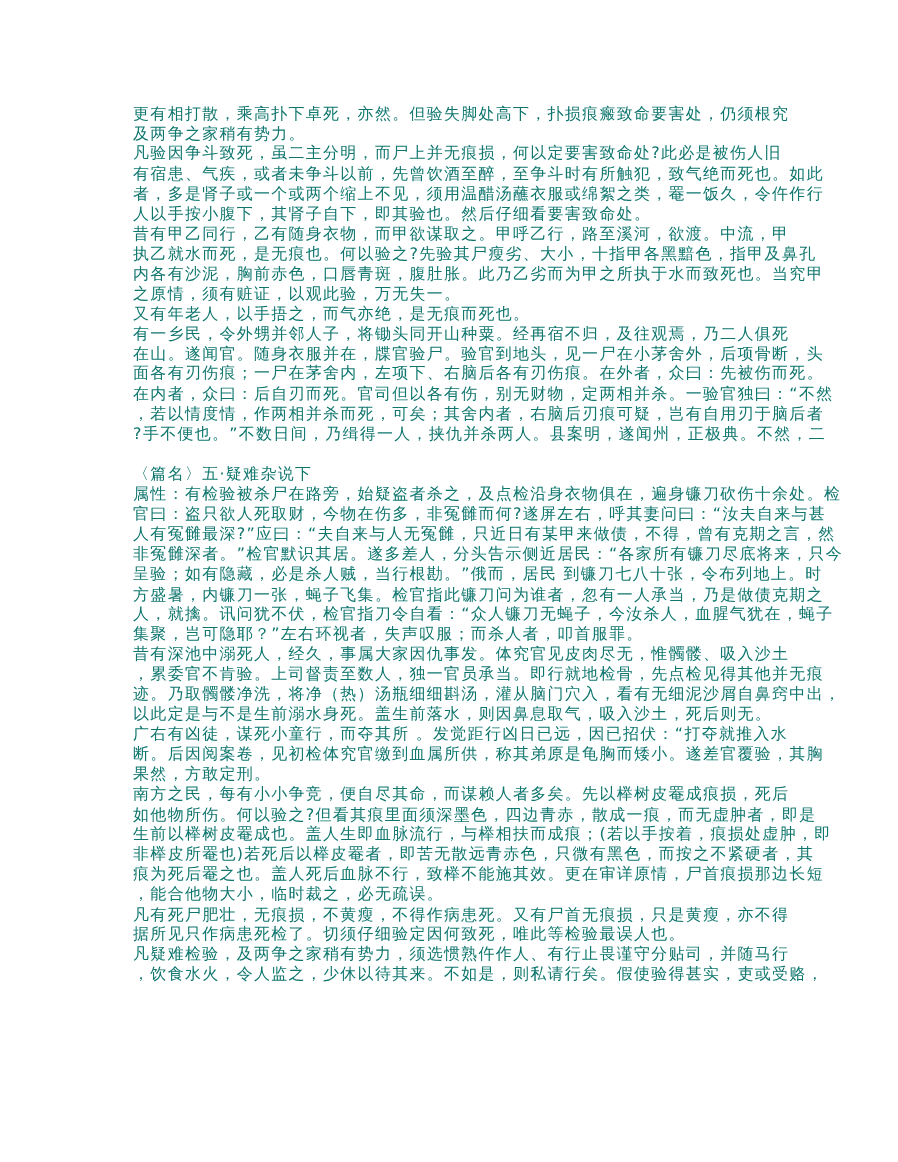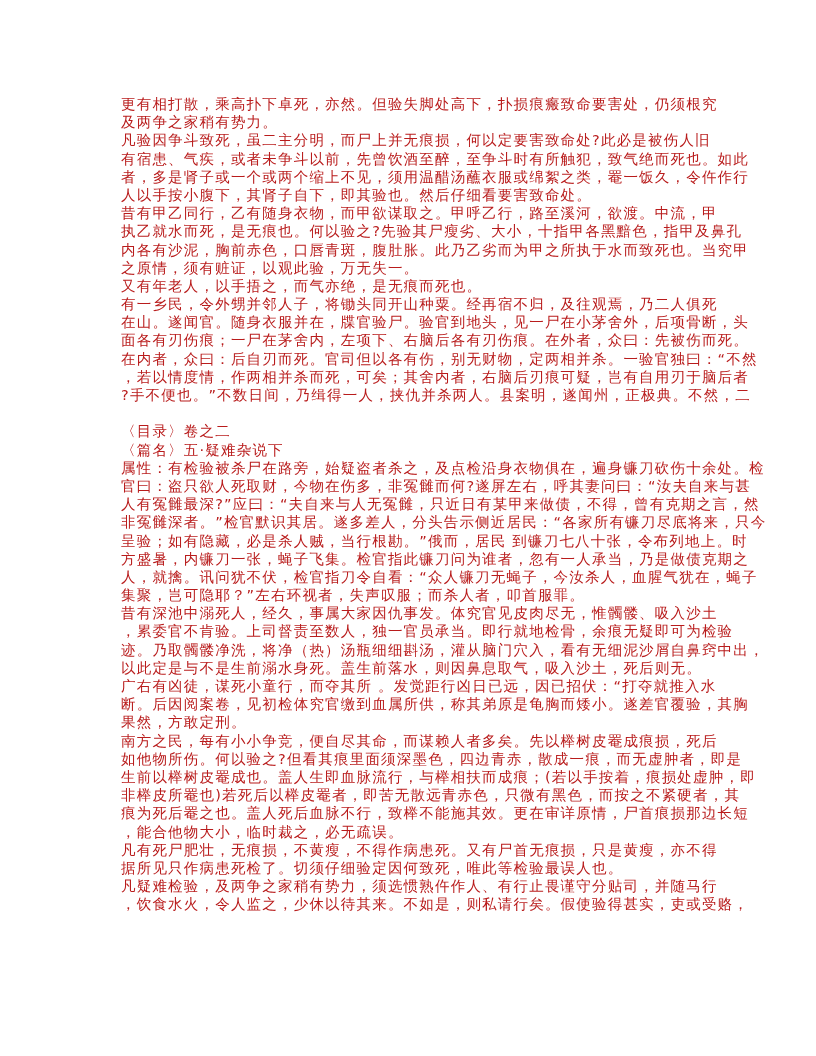--- a/index.html
+++ b/index.html
@@ -14,21 +14,21 @@
       overflow: hidden;
     }
     .page {
       position: absolute;
       left: 121px;
       top: 95px;
       width: 590px;
       font-family: "DejaVu Sans", "Liberation Sans", sans-serif;
       font-size: 14.5px;
       line-height: 18.2px;
-      color: #b91c1c;
+      color: #0f766e;
       letter-spacing: 1.2px;
     }
     .line {
       display: block;
       white-space: nowrap;
       height: 18.2px;
     }
     .blank {
       display: block;
       height: 18.2px;
@@ -54,32 +54,31 @@
     <span class="line">在山。遂闻官。随身衣服并在，牒官验尸。验官到地头，见一尸在小茅舍外，后项骨断，头</span>
     <span class="line">面各有刃伤痕；一尸在茅舍内，左项下、右脑后各有刃伤痕。在外者，众曰：先被伤而死。</span>
     <span class="line">在内者，众曰：后自刃而死。官司但以各有伤，别无财物，定两相并杀。一验官独曰：“不然</span>
     <span class="line">，若以情度情，作两相并杀而死，可矣；其舍内者，右脑后刃痕可疑，岂有自用刃于脑后者</span>
     <span class="line">?手不便也。”不数日间，乃缉得一人，挟仇并杀两人。县案明，遂闻州，正极典。不然，二</span>
   </div>
 
   <span class="blank"></span>
 
   <div>
-    <span class="line">〈目录〉卷之二</span>
     <span class="line">〈篇名〉五·疑难杂说下</span>
     <span class="line">属性：有检验被杀尸在路旁，始疑盗者杀之，及点检沿身衣物俱在，遍身镰刀砍伤十余处。检</span>
     <span class="line">官曰：盗只欲人死取财，今物在伤多，非冤雠而何?遂屏左右，呼其妻问曰：“汝夫自来与甚</span>
     <span class="line">人有冤雠最深?”应曰：“夫自来与人无冤雠，只近日有某甲来做债，不得，曾有克期之言，然</span>
     <span class="line">非冤雠深者。”检官默识其居。遂多差人，分头告示侧近居民：“各家所有镰刀尽底将来，只今</span>
     <span class="line">呈验；如有隐藏，必是杀人贼，当行根勘。”俄而，居民 到镰刀七八十张，令布列地上。时</span>
     <span class="line">方盛暑，内镰刀一张，蝇子飞集。检官指此镰刀问为谁者，忽有一人承当，乃是做债克期之</span>
     <span class="line">人，就擒。讯问犹不伏，检官指刀令自看：“众人镰刀无蝇子，今汝杀人，血腥气犹在，蝇子</span>
     <span class="line">集聚，岂可隐耶？”左右环视者，失声叹服；而杀人者，叩首服罪。</span>
     <span class="line">昔有深池中溺死人，经久，事属大家因仇事发。体究官见皮肉尽无，惟髑髅、吸入沙土</span>
-    <span class="line">，累委官不肯验。上司督责至数人，独一官员承当。即行就地检骨，余痕无疑即可为检验</span>
+    <span class="line">，累委官不肯验。上司督责至数人，独一官员承当。即行就地检骨，先点检见得其他并无痕</span>
     <span class="line">迹。乃取髑髅净洗，将净（热）汤瓶细细斟汤，灌从脑门穴入，看有无细泥沙屑自鼻窍中出，</span>
     <span class="line">以此定是与不是生前溺水身死。盖生前落水，则因鼻息取气，吸入沙土，死后则无。</span>
     <span class="line">广右有凶徒，谋死小童行，而夺其所 。发觉距行凶日已远，因已招伏：“打夺就推入水</span>
     <span class="line">断。后因阅案卷，见初检体究官缴到血属所供，称其弟原是龟胸而矮小。遂差官覆验，其胸</span>
     <span class="line">果然，方敢定刑。</span>
     <span class="line">南方之民，每有小小争竞，便自尽其命，而谋赖人者多矣。先以榉树皮罨成痕损，死后</span>
     <span class="line">如他物所伤。何以验之?但看其痕里面须深墨色，四边青赤，散成一痕，而无虚肿者，即是</span>
     <span class="line">生前以榉树皮罨成也。盖人生即血脉流行，与榉相扶而成痕；(若以手按着，痕损处虚肿，即</span>
     <span class="line">非榉皮所罨也)若死后以榉皮罨者，即苦无散远青赤色，只微有黑色，而按之不紧硬者，其</span>
     <span class="line">痕为死后罨之也。盖人死后血脉不行，致榉不能施其效。更在审详原情，尸首痕损那边长短</span>

